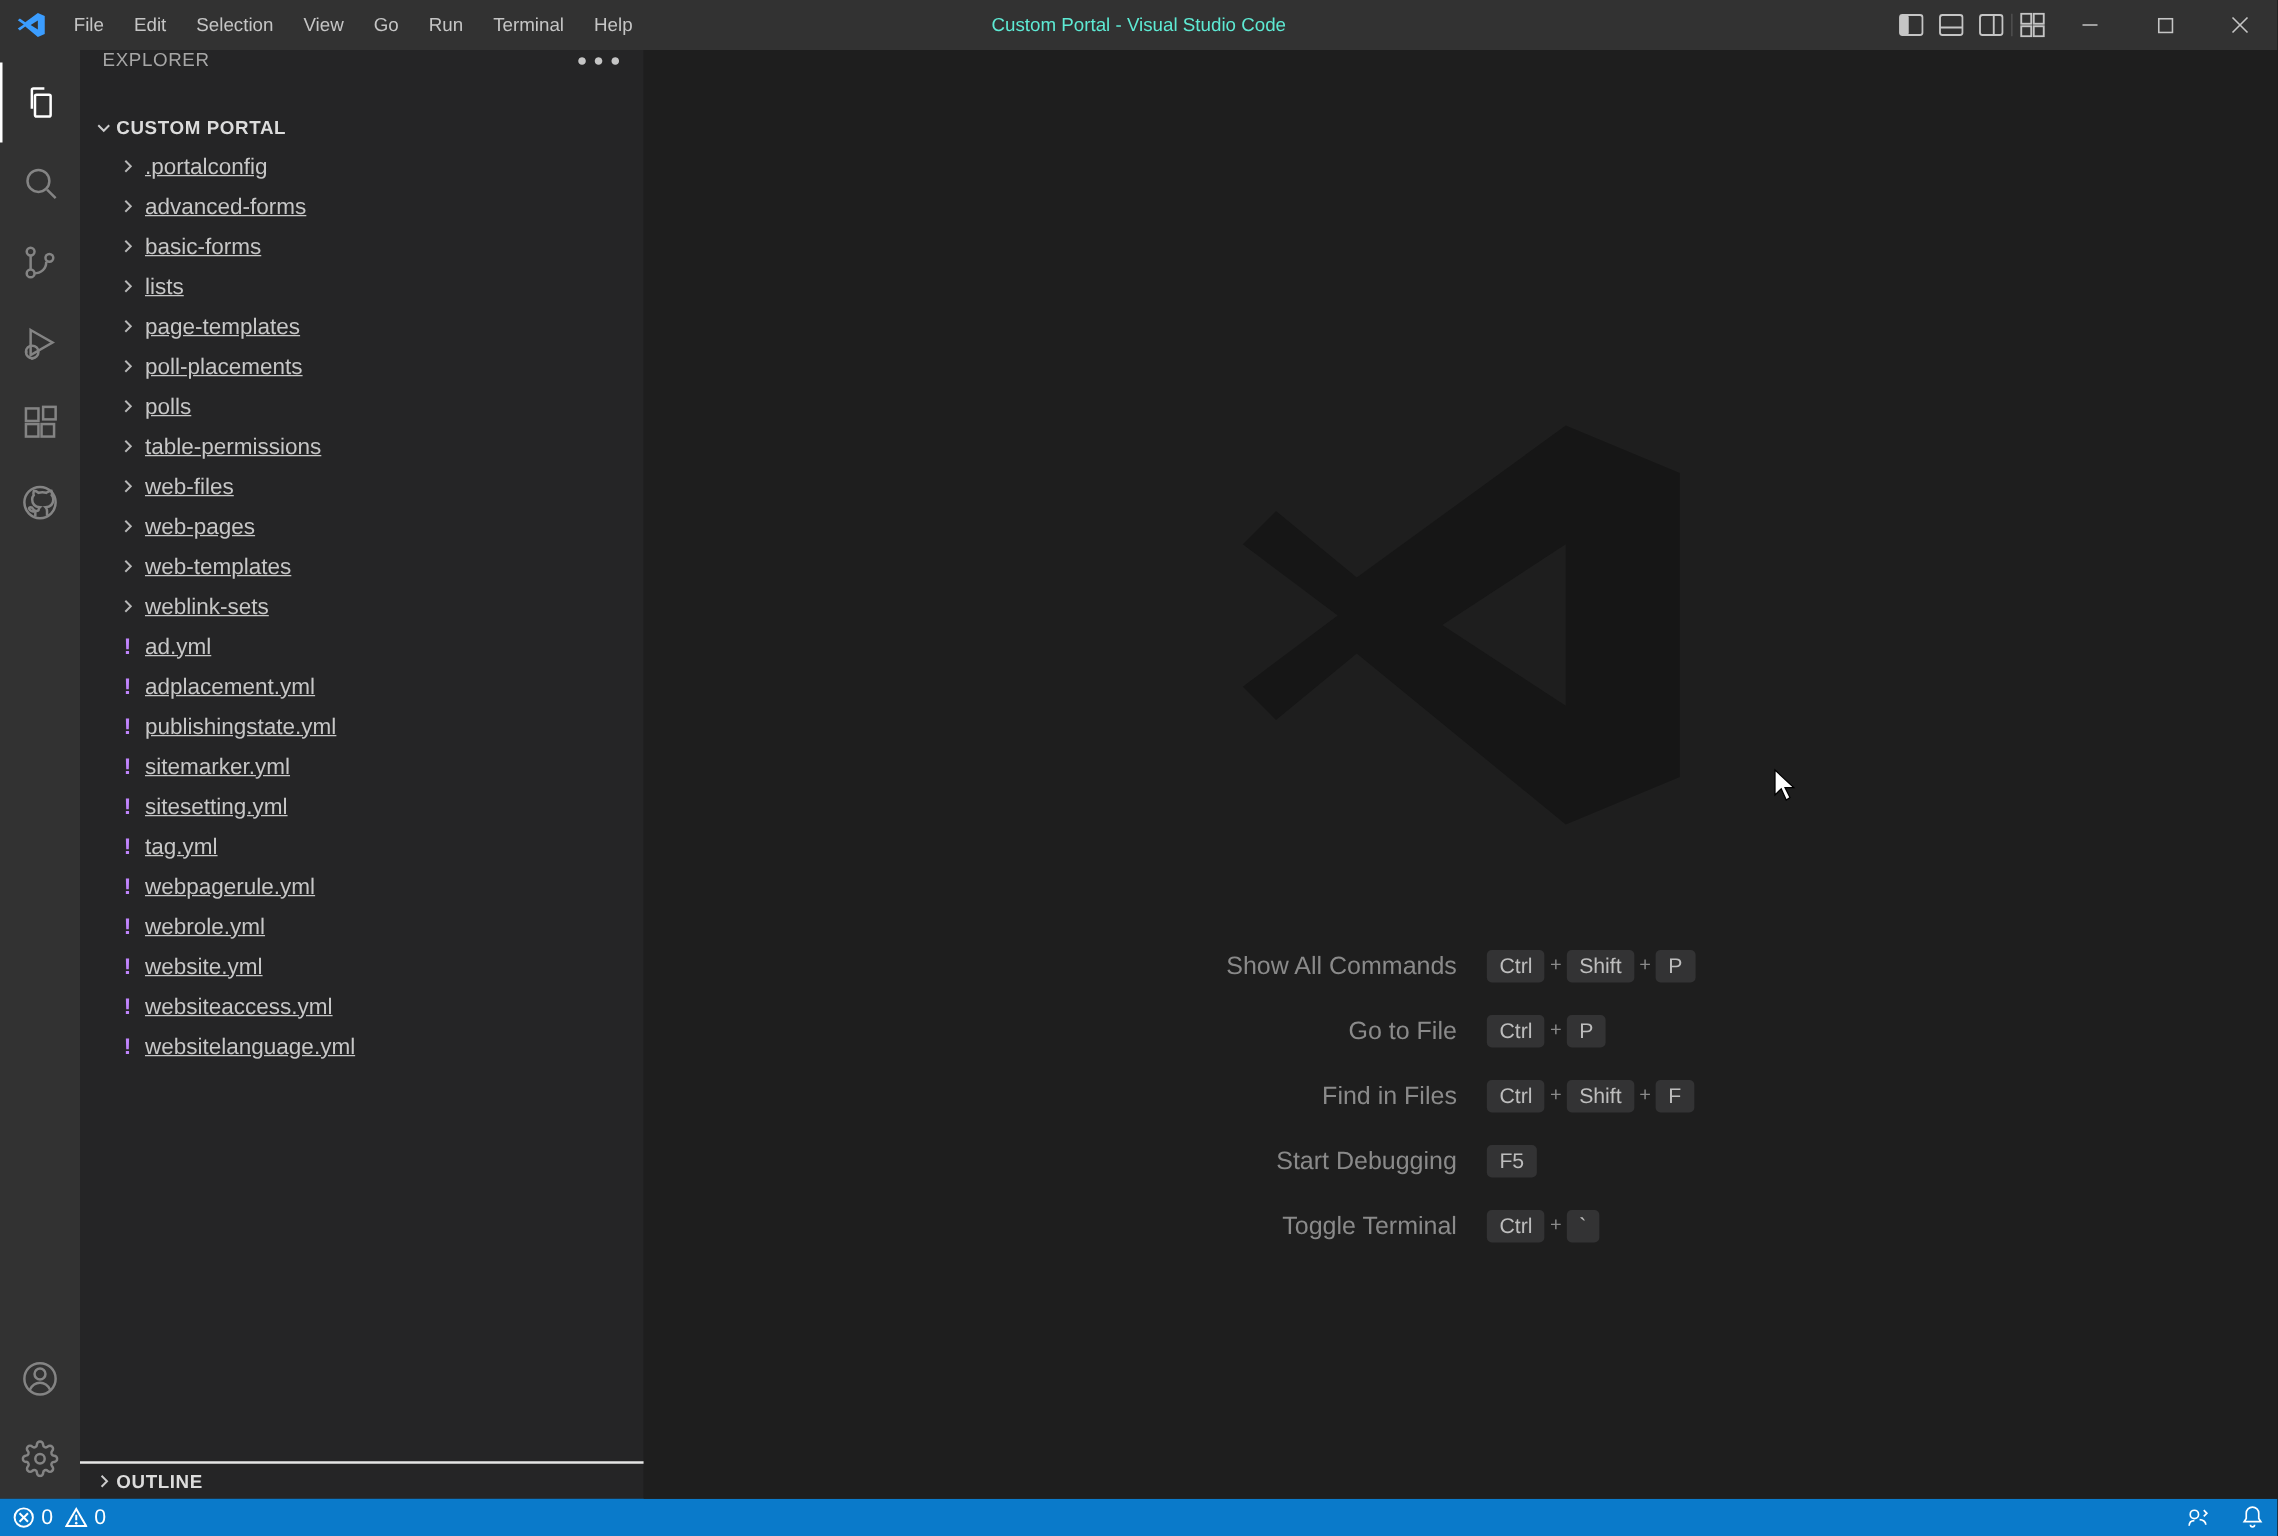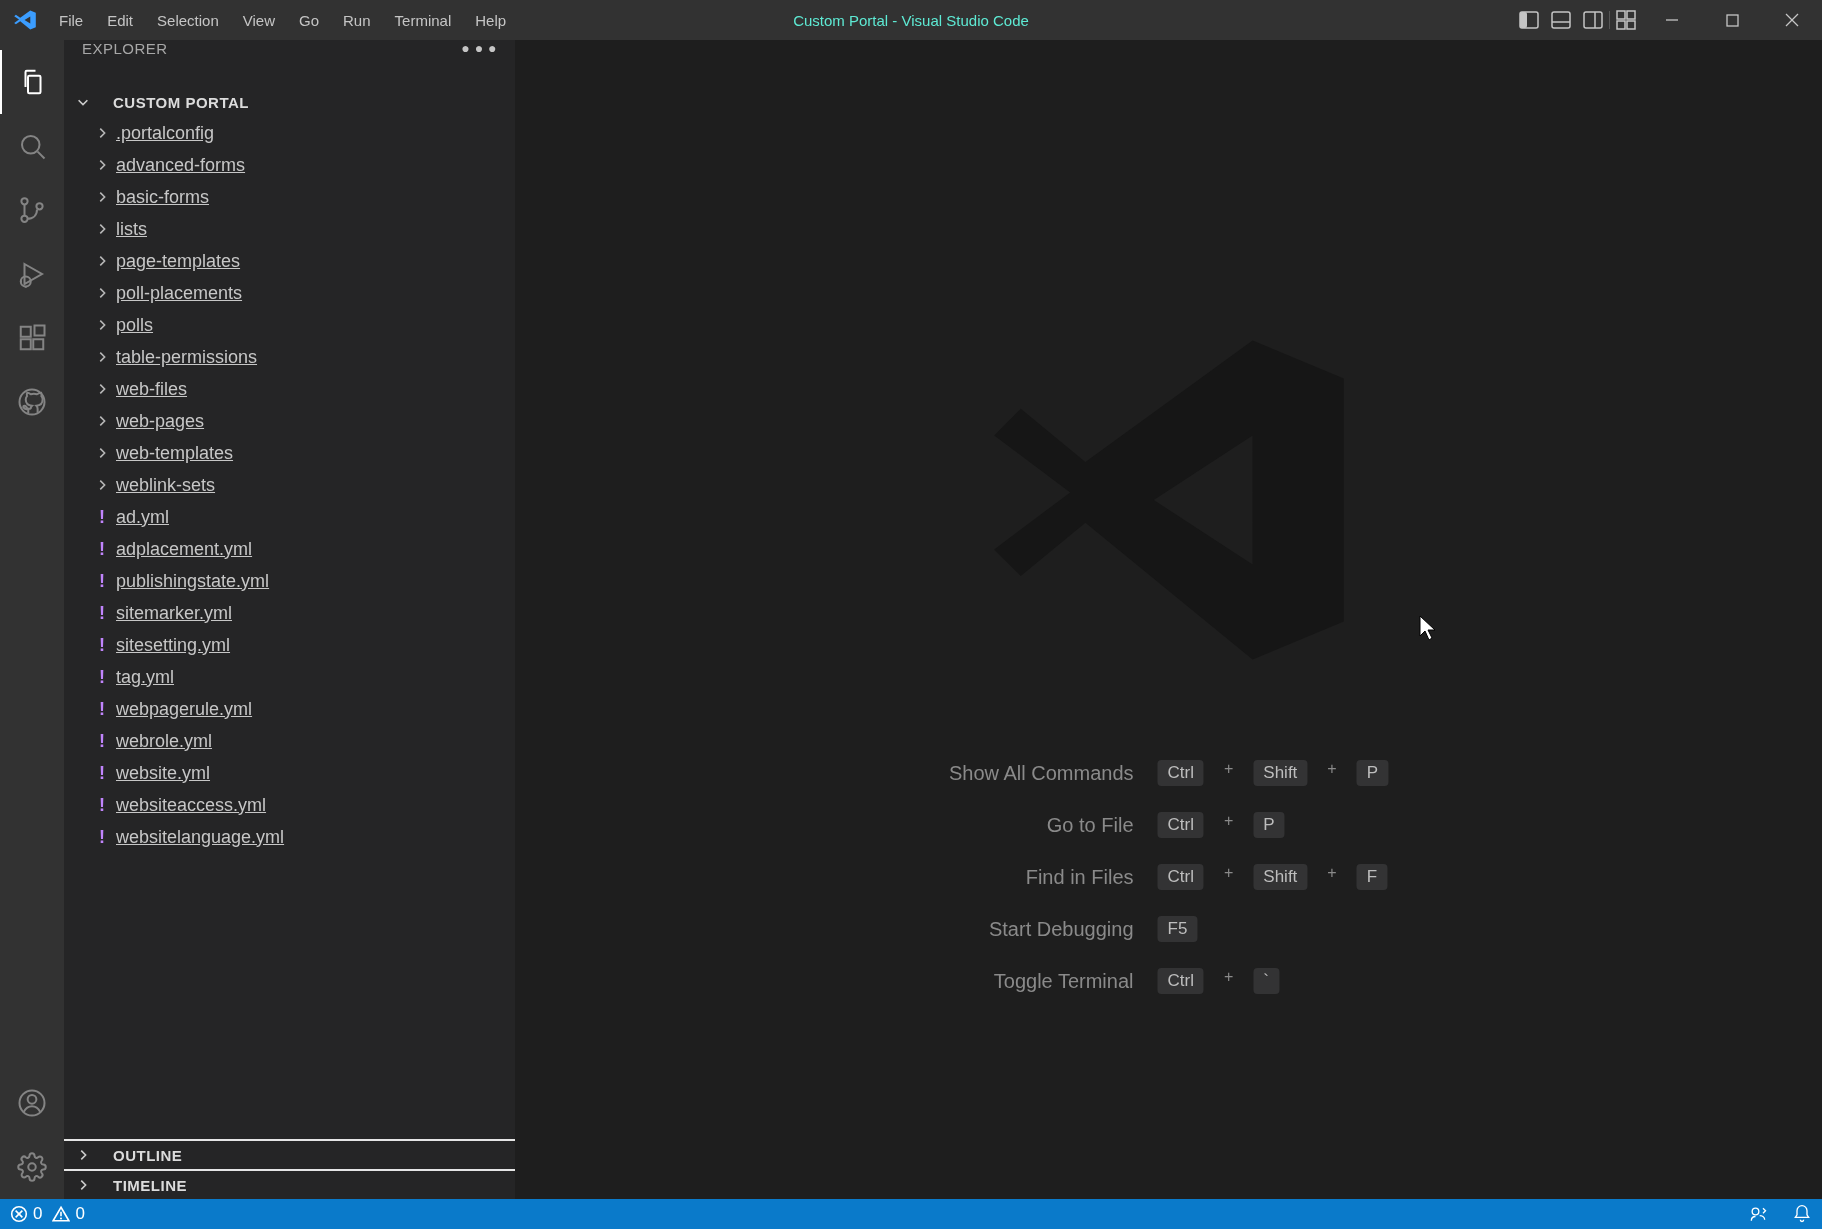--- a/index.html
+++ b/index.html
@@ -22,35 +22,35 @@
 .activity-bar { width: 64px; background: #323232; display: flex; flex-direction: column; align-items: center; padding-top: 10px; }
 .activity-bar .act-item { width: 64px; height: 64px; display: flex; align-items: center; justify-content: center; color: #848484; }
 .activity-bar .act-item.active { border-left: 2px solid #fff; color: #fff; }
 .activity-bar .spacer { flex: 1; }
 
 
 .sidebar { width: 451px; background: #252526; display: flex; flex-direction: column; font-size: 17px; color: #bdbdbd; }
 .sidebar-header { height: 47px; display: flex; align-items: flex-start; padding: 0 18px; color: #a7a7a7; letter-spacing: 0.5px; }
 .sidebar-header .label { flex: 1; font-size: 15px; }
 .sidebar-header .more { color: #c5c5c5; font-size: 14px; }
-.section-hdr { display: flex; align-items: center; height: 30px; padding-left: 9px; color: #dcdcdc; letter-spacing: 0.5px; font-weight: 600; font-size: 15px; gap: 20px; }
+.section-hdr { display: flex; align-items: center; height: 30px; padding-left: 9px; color: #dcdcdc; letter-spacing: 0.5px; font-weight: 600; font-size: 15px; }
 .section-hdr .chev { width: 20px; display: flex; justify-content: center; }
 .bottom-hdr { border-top: 2px solid #e5e5e5; }
 .tree { flex: 1; overflow: auto; }
 .tree-row { display: flex; align-items: center; height: 32px; padding-left: 26px; color: #c7c7c7; font-size: 18px; }
 .tree-row .tw { width: 24px; display: flex; justify-content: center; color: #b7b7b7; }
 .tree-row .ficon { width: 24px; display: flex; justify-content: center; color: #c084fc; font-weight: 700; }
 .tree-row .fname { padding-left: 2px; text-decoration: underline; }
 
 
 .editor { flex: 1; background: #1e1e1e; position: relative; display: flex; flex-direction: column; align-items: center; justify-content: center; }
 .big-logo { position: absolute; top: 270px; left: 50%; transform: translateX(-50%); opacity: 1; }
 .shortcuts { position: absolute; top: 720px; left: 50%; transform: translateX(-50%); display: grid; grid-template-columns: auto auto; row-gap: 26px; column-gap: 24px; align-items: center; font-size: 20px; color: #8a8a8a; }
 .sc-label { text-align: right; }
-.keys { display: flex; gap: 20px; }
+.keys { display: flex; align-items: center; gap: 4px; }
 .key { background: #333334; color: #bdbdbd; border-radius: 4px; padding: 3px 10px; font-size: 17px; }
 .plus { color: #8a8a8a; font-size: 16px; }
 .cursor { position: absolute; top: 574px; left: 903px; pointer-events: none; }
 
 
 .status-bar { height: 30px; background: #0a7aca; display: flex; align-items: center; color: #fff; font-size: 17px; padding: 0 10px; }
 .status-bar .left { display: flex; align-items: center; gap: 10px; }
 .status-bar .sitem { display: flex; align-items: center; gap: 5px; }
 .status-bar .right { margin-left: auto; display: flex; align-items: center; gap: 24px; }
 
@@ -345,28 +345,20 @@
       </div>
 
     <div class="section-hdr bottom-hdr">
       <span class="chev">
         <svg width="14" height="14" viewBox="0 0 16 16">
             <polyline points="6,3 11,8 6,13" fill="none" stroke="#ccc" stroke-width="1.8"></polyline>
           </svg>
       </span>
       <span>OUTLINE</span>
     </div>
-    <div class="section-hdr bottom-hdr">
-      <span class="chev">
-        <svg width="14" height="14" viewBox="0 0 16 16">
-            <polyline points="6,3 11,8 6,13" fill="none" stroke="#ccc" stroke-width="1.8"></polyline>
-          </svg>
-      </span>
-      <span>TIMELINE</span>
-    </div>
   </div>
 
   <div class="editor">
     <div class="big-logo">
       <svg width="380" height="380" viewBox="0 0 100 100">
           <path fill="#161616" d="M72 8 L96 18 L96 82 L72 92 L28 56 L11 70 L4 63 L24 48 L4 33 L11 26 L28 40 Z M72 33 L46 50 L72 67 Z"></path>
         </svg>
     </div>
 
     <div class="shortcuts" id="shortcuts">

